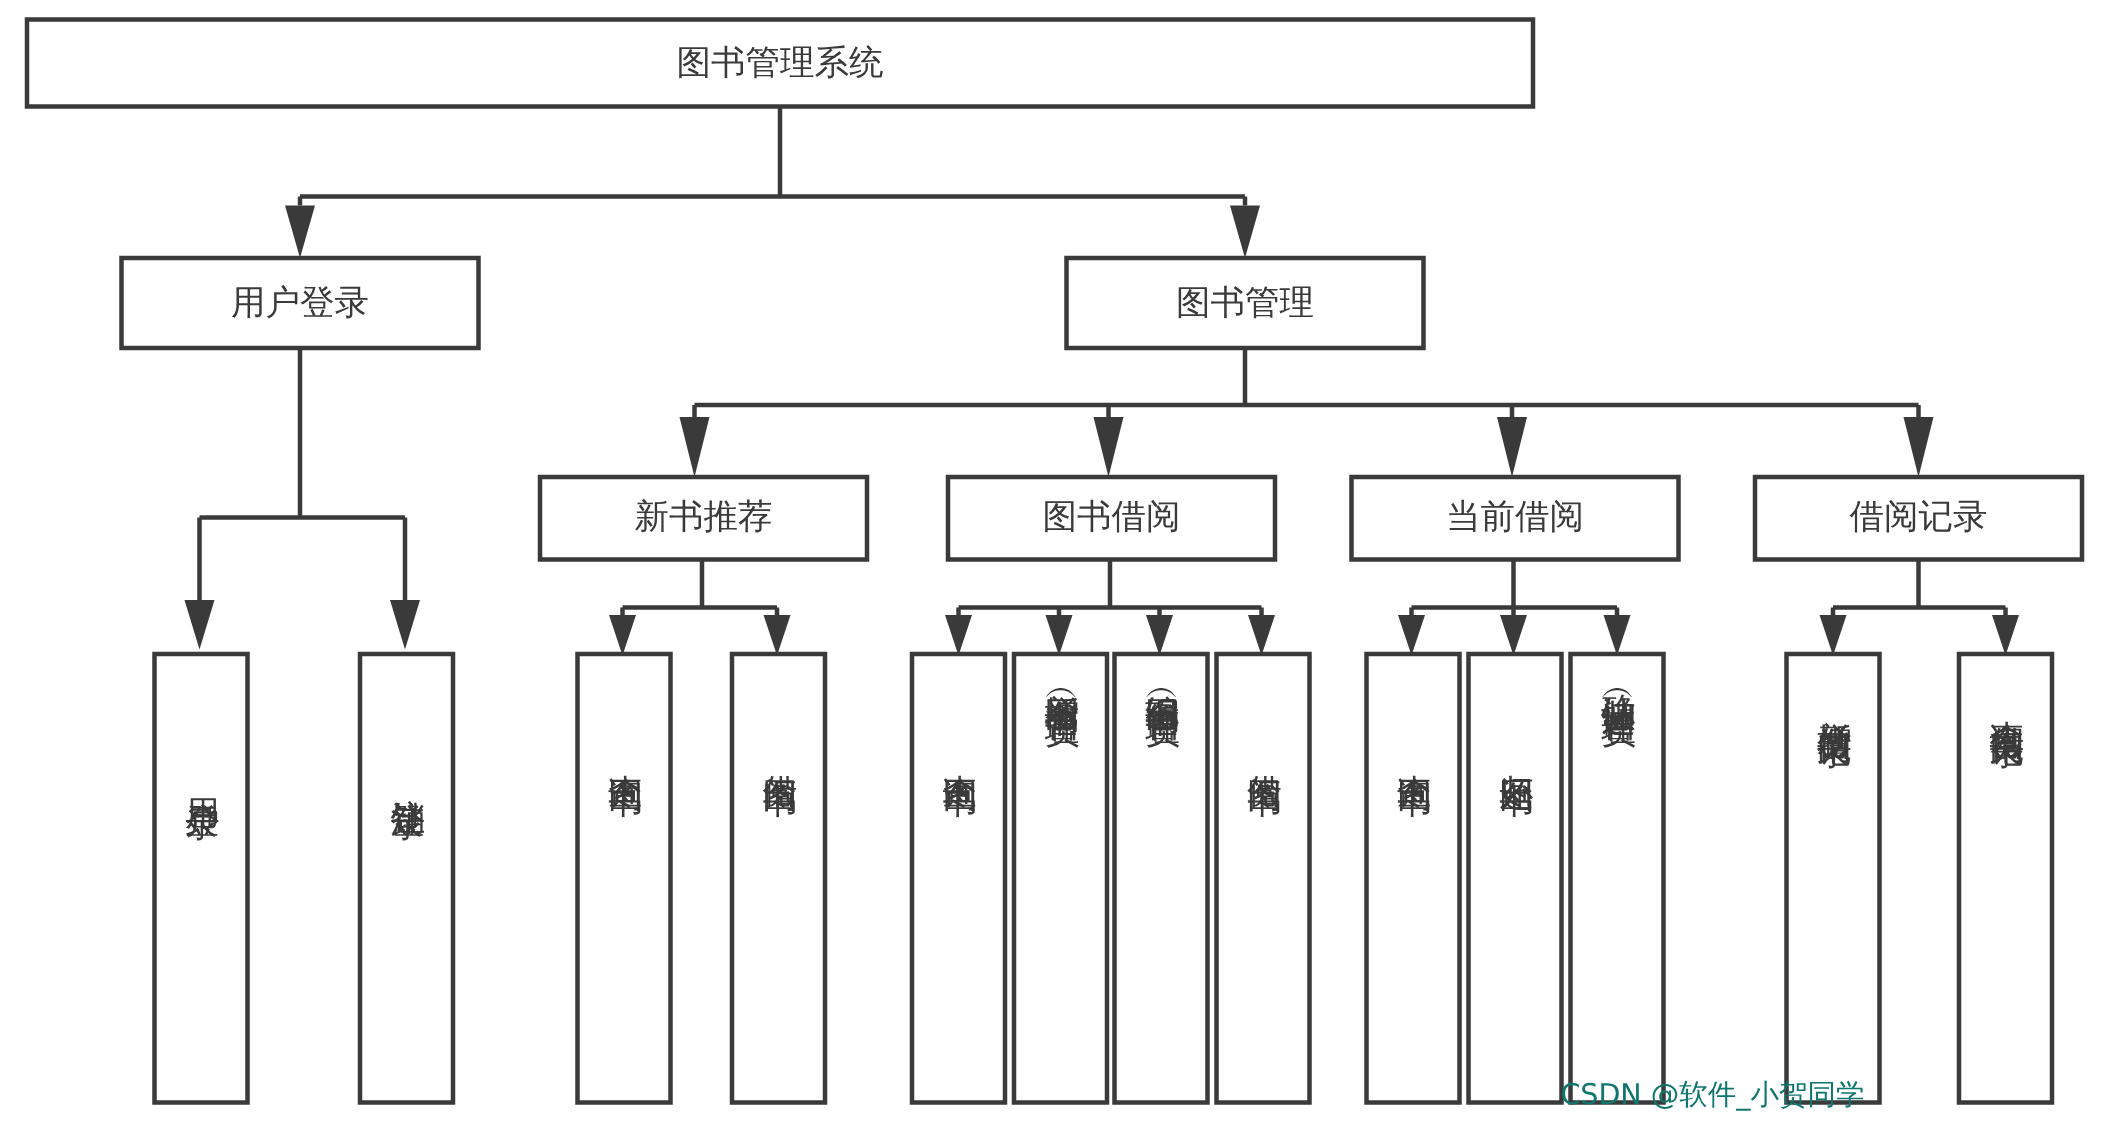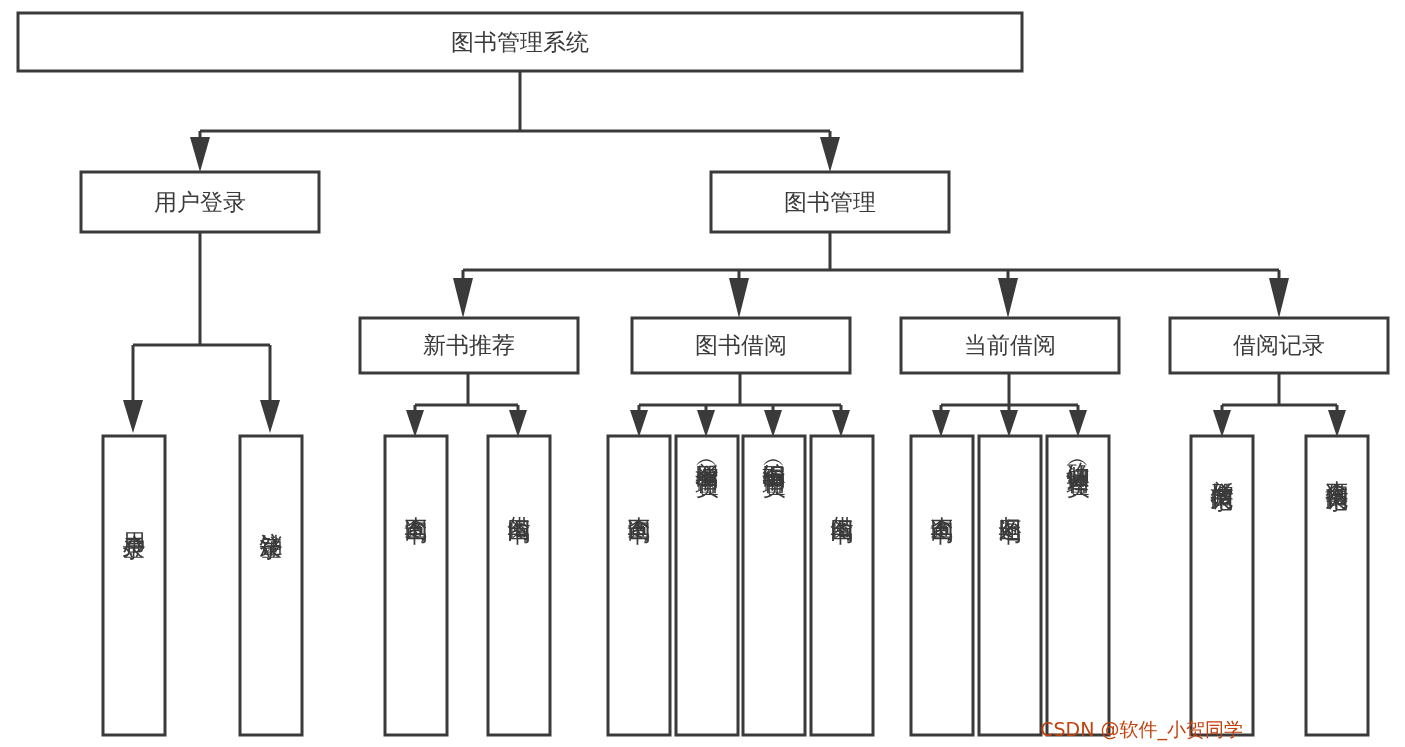--- a/index.html
+++ b/index.html
@@ -68,21 +68,21 @@
     letter-spacing: 2px;
     color: #3a3a3a;
     white-space: nowrap;
   }
   .watermark {
     position: absolute;
     right: 8px;
     bottom: 4px;
     font-family: "DejaVu Sans", "Liberation Sans", sans-serif;
     font-size: 19px;
-    color: #c2410c;
+    color: #0f766e;
     white-space: nowrap;
     pointer-events: none;
   }
 </style>
 </head>
 <body>
 
 <div id="diagram-root">
 
   <svg class="diagram-canvas" viewBox="0 0 1405 747">

